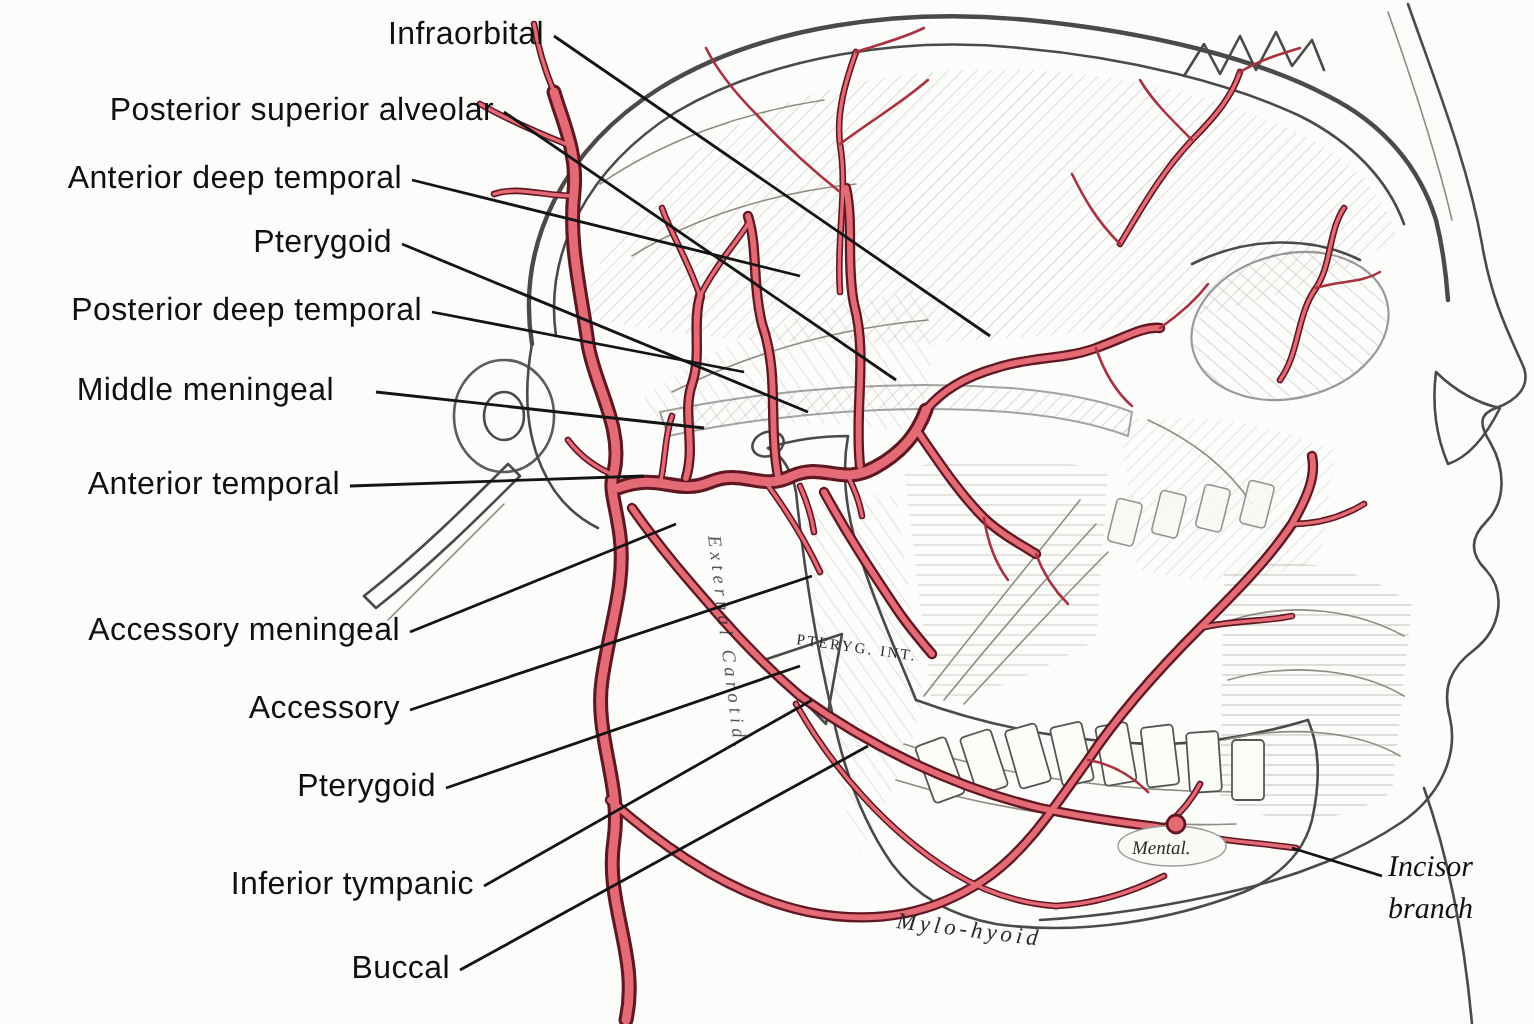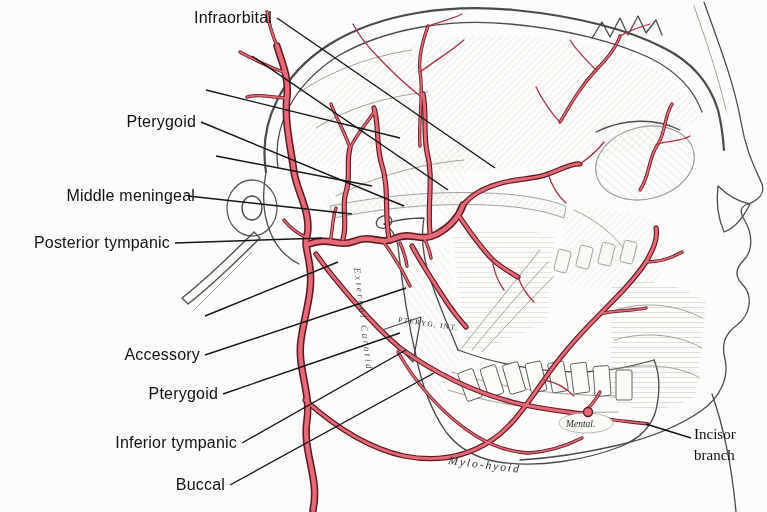--- a/index.html
+++ b/index.html
@@ -1,21 +1,21 @@
 <!DOCTYPE html>
 <html><head>
 <meta charset="utf-8">
 <style>
   html,body{margin:0;padding:0;background:#ffffff;}
   .stage{position:relative;width:767px;height:512px;background:#fcfcfa;overflow:hidden;
          font-family:"Liberation Sans",sans-serif;}
   .stage svg{position:absolute;left:0;top:0;}
   .label{position:absolute;transform:translateY(-50%);white-space:nowrap;text-align:left;
          font-size:16px;color:#101010;letter-spacing:.2px;}
-  .incisor{position:absolute;width:74px;font-family:"Liberation Serif",serif;
+  .incisor{position:absolute;width:74px;font-family:"Liberation Serif",serif;font-style:italic;
            font-size:15px;line-height:1.4;color:#101010;}
   
   .vo{fill:none;stroke:#5f1722;stroke-linecap:round;stroke-linejoin:round}
   .vi{fill:none;stroke:#e46b76;stroke-linecap:round;stroke-linejoin:round}
   .w1o{stroke-width:7.5}.w1i{stroke-width:4.4}
   .w2o{stroke-width:5.2}.w2i{stroke-width:2.9}
   .w3o{stroke-width:3.3}.w3i{stroke-width:1.7}
   .w4{fill:none;stroke:#a8323f;stroke-width:1.3;stroke-linecap:round}
   
   .sk{fill:none;stroke:#4a4a4a;stroke-width:1.3;stroke-linecap:round;stroke-linejoin:round}
@@ -237,23 +237,27 @@
     <line class="lead" x1="205" y1="316" x2="338" y2="262"></line>
     <line class="lead" x1="205" y1="355" x2="406" y2="288"></line>
     <line class="lead" x1="223" y1="394" x2="400" y2="333"></line>
     <line class="lead" x1="242" y1="443" x2="406" y2="350"></line>
     <line class="lead" x1="230" y1="485" x2="434" y2="373"></line>
     <line class="lead" x1="691" y1="438" x2="646" y2="424"></line>
   </g>
 </svg>
 
 <div class="label" style="top:18px;  right:495px">Infraorbital</div>
+<div class="label" style="top:56px;  right:520px">Posterior superior alveolar</div>
+<div class="label" style="top:90px;  right:566px">Anterior deep temporal</div>
 <div class="label" style="top:122px; right:571px">Pterygoid</div>
-<div class="label" style="top:196px; right:572px">Middle meningeal</div>
-<div class="label" style="top:243px; right:597px">Posterior tympanic</div>
+<div class="label" style="top:156px; right:556px">Posterior deep temporal</div>
+<div class="label" style="top:196px; right:600px">Middle meningeal</div>
+<div class="label" style="top:243px; right:597px">Anterior temporal</div>
+<div class="label" style="top:316px; right:567px">Accessory meningeal</div>
 <div class="label" style="top:355px; right:567px">Accessory</div>
 <div class="label" style="top:394px; right:549px">Pterygoid</div>
 <div class="label" style="top:443px; right:530px">Inferior tympanic</div>
 <div class="label" style="top:485px; right:542px">Buccal</div>
 
 <div class="incisor" style="left:694px; top:424px">Incisor branch</div>
 
 </div>
 
 </body></html>

